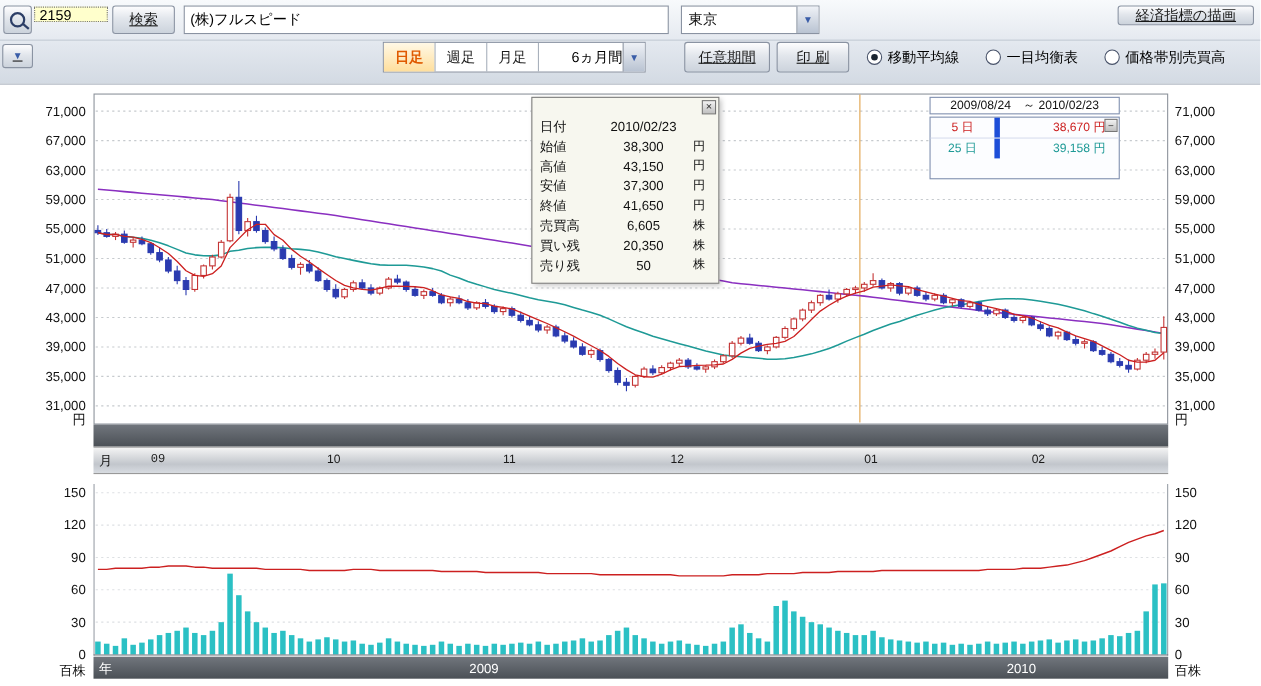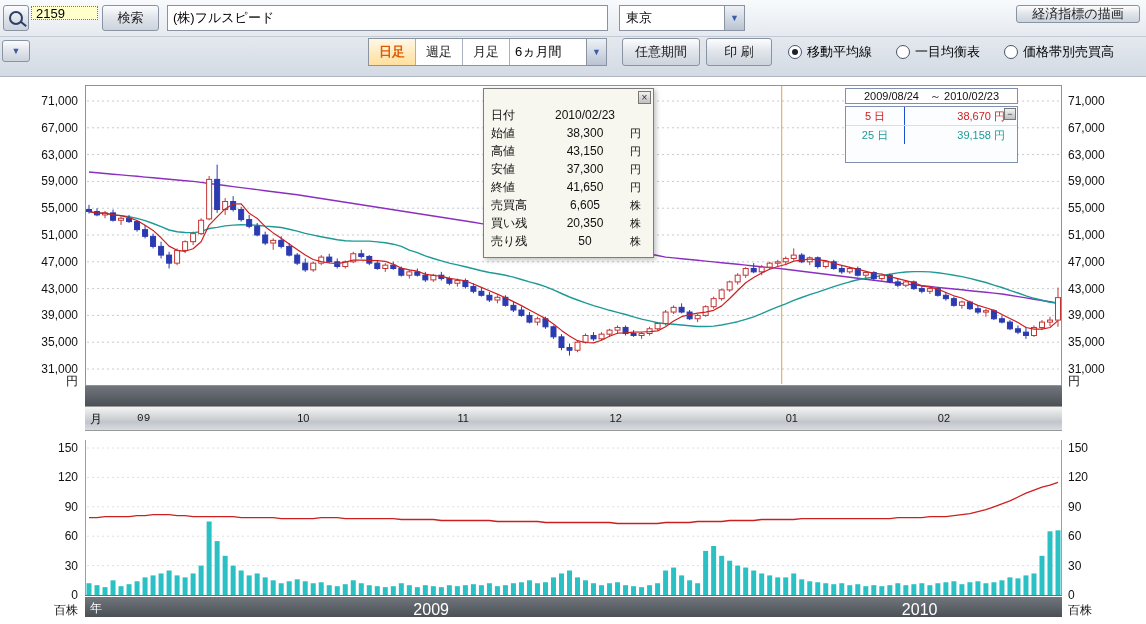--- a/index.html
+++ b/index.html
@@ -1,66 +1,66 @@
 <!DOCTYPE html>
 <html><head>
 <meta charset="utf-8">
 <style>
   html,body{margin:0;padding:0;}
   body{width:1146px;height:624px;font-family:"Liberation Sans","DejaVu Sans",sans-serif;background:#fff;}
   #app{position:relative;width:1146px;height:624px;overflow:hidden;background:#fff;}
   
   .toolbar{position:absolute;left:0;top:0;width:1146px;height:76px;background:linear-gradient(#f8fafc,#e2e7ee 55%,#d3dae3);border-bottom:1px solid #aeb6c1;z-index:10;}
   .seam{position:absolute;left:0;top:36px;width:1146px;height:1px;background:#c3cad4;}
-  .btn{position:absolute;display:flex;align-items:center;justify-content:center;background:linear-gradient(#fdfdfe,#e2e6ec 45%,#ccd3dc);border:1px solid #8a93a2;border-radius:3px;font-size:13px;color:#1a1a1a;cursor:pointer;box-sizing:border-box;}
+  .btn{position:absolute;display:flex;align-items:center;justify-content:center;background:linear-gradient(#fdfdfe,#e2e6ec 45%,#ccd3dc);border:1px solid #8a93a2;border-radius:3px;font-size:13px;color:#1a1a1a;cursor:pointer;box-sizing:border-box;text-decoration:underline;}
   .field{position:absolute;border:1px solid #8a93a2;font-size:13px;padding:0 5px;background:#fff;box-sizing:border-box;font-family:inherit;}
   input.code{position:absolute;background:#ffffcc;border:1px dotted #777;font-size:13px;padding:0 4px;box-sizing:border-box;font-family:inherit;}
   .mag{position:relative;width:10px;height:10px;border:2px solid #2c3e66;border-radius:50%;display:inline-block;}
   .mag::after{content:"";position:absolute;width:7px;height:2px;background:#2c3e66;right:-6px;bottom:-2px;transform:rotate(40deg);}
   .combo{position:absolute;background:#fff;border:1px solid #8a93a2;display:flex;align-items:center;box-sizing:border-box;}
   .combo-val{flex:1;padding-left:6px;font-size:13px;color:#111;}
   .combo-btn{width:19px;align-self:stretch;background:linear-gradient(#eef1f6,#b9c3d2);border-left:1px solid #8a93a2;display:flex;align-items:center;justify-content:center;cursor:pointer;}
   .arr{font-size:9px;color:#3a5da8;line-height:1;}
-  .tabstrip{position:absolute;left:368px;top:38px;height:28px;display:flex;background:#fff;border:1px solid #8a93a2;box-sizing:border-box;z-index:11;}
+  .tabstrip{position:absolute;left:348px;top:38px;height:28px;display:flex;background:#fff;border:1px solid #8a93a2;box-sizing:border-box;z-index:11;text-align:right;}
   .tab{width:46px;display:flex;align-items:center;justify-content:center;font-size:13px;border-right:1px solid #a9b1bc;color:#1a1a1a;cursor:pointer;}
   .tab.sel{background:linear-gradient(#fff8e6,#ffdf9d);color:#e05a00;font-weight:bold;}
   .period-combo{width:96px;display:flex;align-items:center;}
   .period-val{flex:1;padding-left:5px;font-size:13px;}
   .period-btn{width:19px;align-self:stretch;background:linear-gradient(#eef1f6,#b9c3d2);border-left:1px solid #8a93a2;display:flex;align-items:center;justify-content:center;cursor:pointer;}
   .radio{position:absolute;display:flex;align-items:center;gap:5px;font-size:13px;height:22px;cursor:pointer;}
   .rcirc{width:12px;height:12px;border:1px solid #49536a;border-radius:50%;background:#fff;display:inline-flex;align-items:center;justify-content:center;}
   .rdot{width:6px;height:6px;border-radius:50%;background:transparent;}
   .rdot.on{background:#1a2430;}
   
   #chart-svg{position:absolute;left:0;top:0;z-index:1;}
   .ytl{position:absolute;left:0;width:78px;text-align:right;font-size:12px;color:#111;z-index:3;line-height:16px;}
   .ytr{position:absolute;left:1068px;font-size:12px;color:#111;z-index:3;line-height:16px;}
   
   .sep-band{position:absolute;left:85px;top:386px;width:977px;height:20px;background:linear-gradient(#71767d,#4b5056);z-index:2;}
   .month-band{position:absolute;left:85px;top:406px;width:977px;height:25px;background:linear-gradient(#f4f4f4,#c2c6cc 65%,#d8dce1);border-top:1px solid #999;border-bottom:1px solid #999;z-index:2;box-sizing:border-box;}
   .month-band .axis-head{position:absolute;left:5px;top:4px;font-size:12px;color:#111;}
   .mlabel{position:absolute;top:5px;font-size:11px;color:#1a1a1a;}
   .year-band{position:absolute;left:85px;top:597px;width:977px;height:20px;background:linear-gradient(#71767d,#4b5056);z-index:2;color:#fff;}
   .year-band .axis-head{position:absolute;left:5px;top:3px;font-size:12px;color:#fff;}
-  .ylabel{position:absolute;top:4px;width:40px;text-align:left;font-size:16px;color:#fff;}
+  .ylabel{position:absolute;top:4px;width:40px;text-align:right;font-size:12px;color:#fff;}
   
   .tooltip-panel{position:absolute;left:483px;top:88px;width:171px;height:170px;background:#f7f7ef;border:1px solid #7d7d7d;box-shadow:2px 2px 5px rgba(0,0,0,.25);z-index:6;box-sizing:border-box;}
   .tclose{position:absolute;right:2px;top:2px;width:13px;height:13px;background:linear-gradient(#f2f2f2,#c0c0c0);border:1px solid #777;font-size:10px;line-height:11px;text-align:center;color:#333;cursor:pointer;box-sizing:border-box;}
   #tooltip-rows{padding-top:17px;}
   .trow{display:flex;height:18px;line-height:18px;font-size:12px;padding:0 7px;color:#111;}
   .tl{width:52px;}
   .tv{flex:1;text-align:center;}
   .tu{width:16px;padding-left:3px;font-size:11px;}
   
   .legend-date{position:absolute;left:845px;top:88px;width:173px;height:16px;line-height:15px;background:#fff;border:1px solid #8090b0;font-size:11px;text-align:center;color:#111;z-index:6;box-sizing:border-box;}
   .legend-box{position:absolute;left:845px;top:106px;width:173px;height:57px;background:#fcfdff;border:1px solid #8090b0;z-index:6;box-sizing:border-box;}
   .lmin{position:absolute;right:1px;top:1px;width:12px;height:12px;background:linear-gradient(#f2f2f2,#c0c0c0);border:1px solid #777;font-size:9px;line-height:10px;text-align:center;color:#333;cursor:pointer;box-sizing:border-box;z-index:7;}
   .lrow{display:flex;height:18px;line-height:18px;border-bottom:1px solid #d7deee;font-size:11px;}
   .lrow:last-child{border-bottom:none;}
-  .ll{width:58px;text-align:center;border-right:1px solid #1d4ed8;}
+  .ll{width:58px;text-align:center;border-right:5px solid #1d4ed8;}
   .lv{flex:1;text-align:right;padding-right:12px;}
 </style>
 </head>
 <body>
 
 <div id="app">
 
   <svg id="chart-svg" width="1146" height="624">
       <rect x="85.5" y="85.5" width="976" height="300" fill="#ffffff" stroke="#8d939c"></rect>
       <line x1="87" x2="1060" y1="101" y2="101" stroke="#c6cace" stroke-dasharray="2,3"></line>

